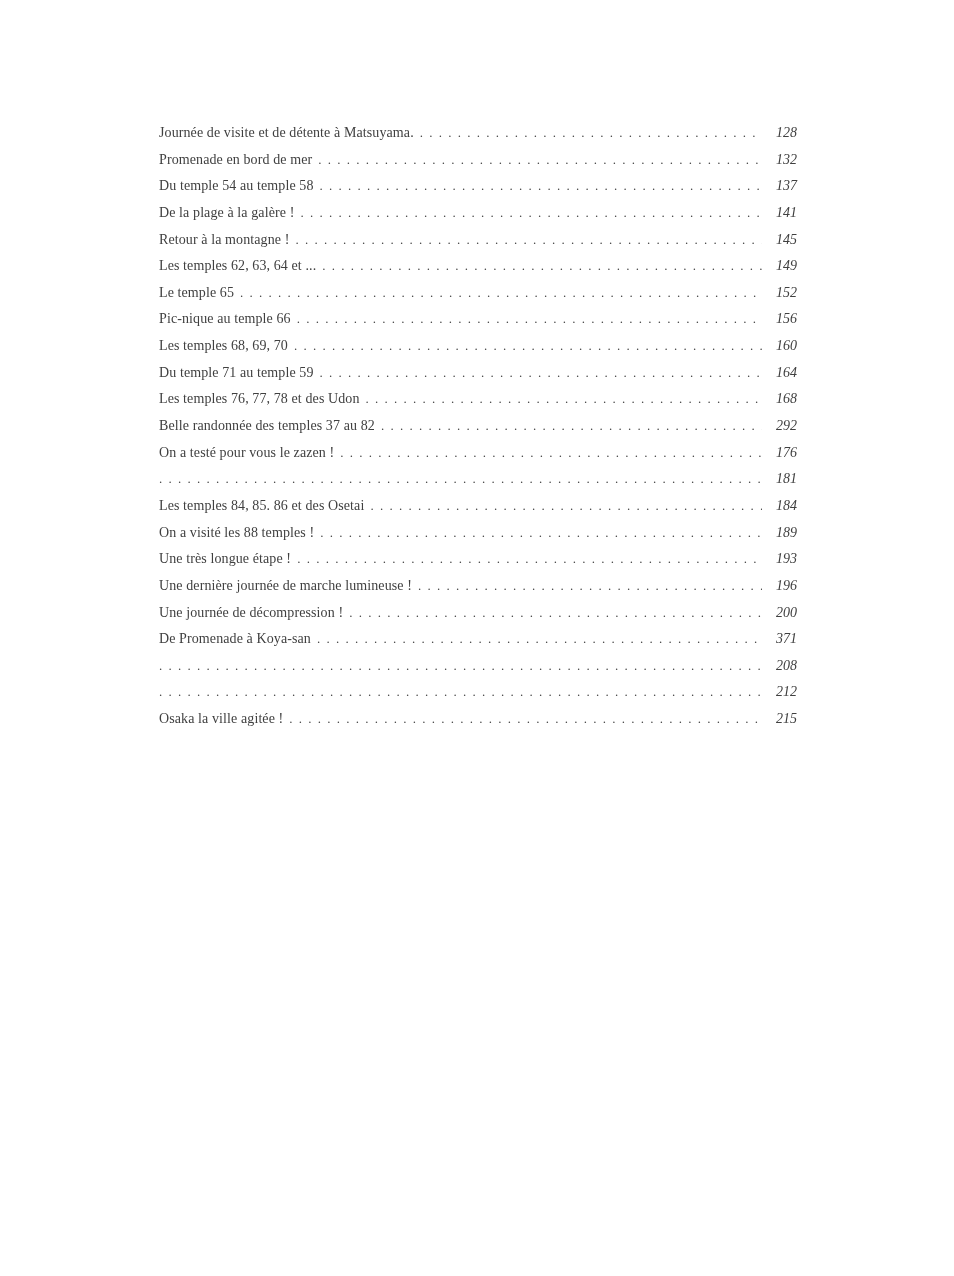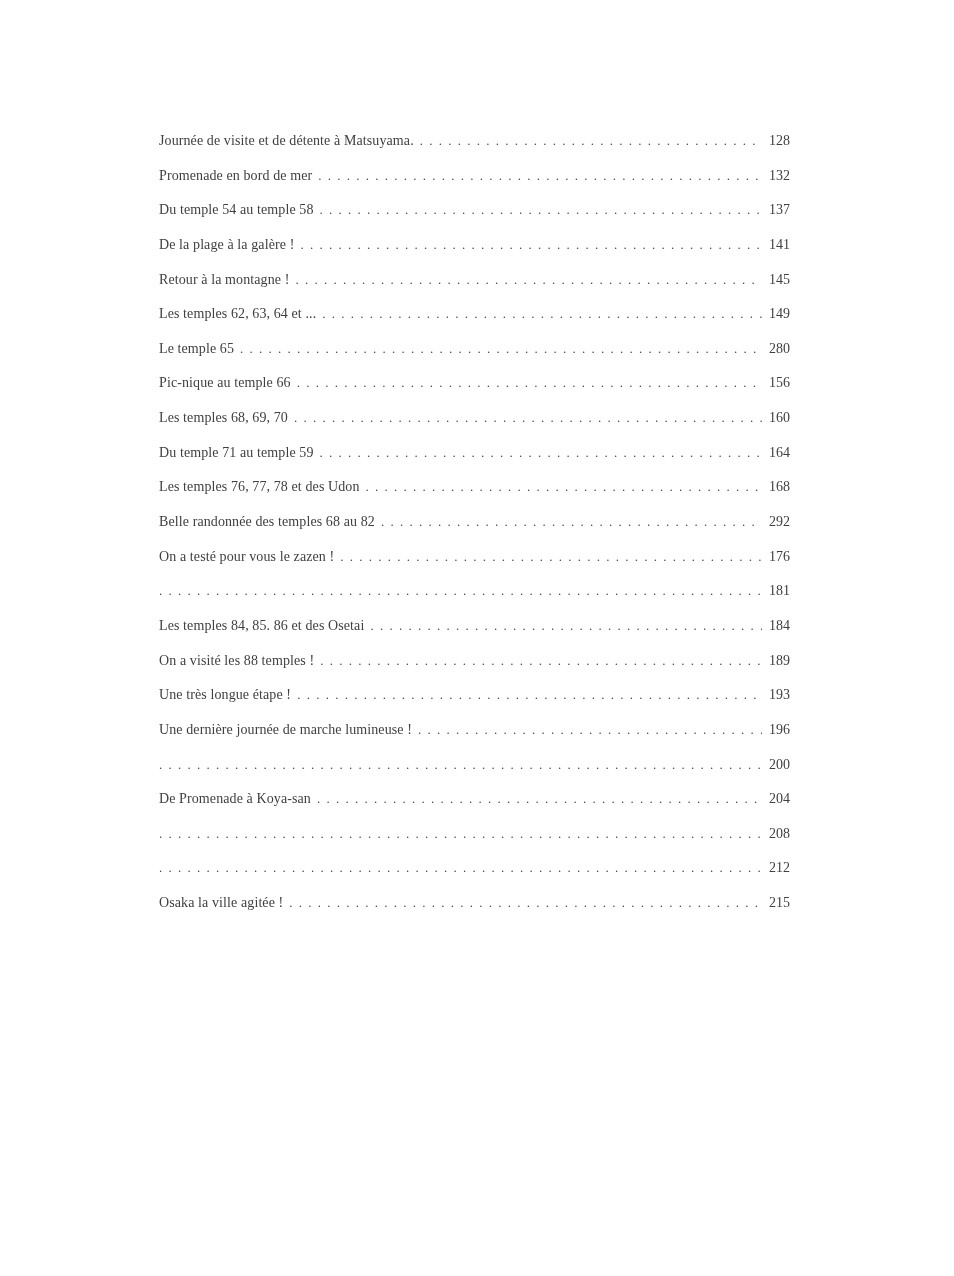--- a/index.html
+++ b/index.html
@@ -26,40 +26,40 @@
     top: 120px;
     width: 638px;
   }
   .toc-row {
     display: flex;
     align-items: baseline;
     height: 26.65px;
     line-height: 26.65px;
     font-size: 14px;
     white-space: nowrap;
-    margin-top: 8px;
   }
   .toc-title {
     flex: 0 0 auto;
     padding-right: 6px;
     letter-spacing: 0.1px;
   }
   .toc-dots {
     flex: 1 1 auto;
     overflow: hidden;
     white-space: nowrap;
     letter-spacing: 1.5px;
     color: #4a4a4a;
     font-size: 13px;
   }
   .toc-page {
     flex: 0 0 auto;
     padding-left: 7px;
-    text-align: left;
+    text-align: right;
     min-width: 28px;
+    font-style: italic;
   }
 </style>
 </head>
 <body>
 
 <div class="doc-page">
   <div class="toc" id="toc">
   <div class="toc-row">
     <span class="toc-title">Journée de visite et de détente à Matsuyama.</span>
     <span class="toc-dots" aria-hidden="true">. . . . . . . . . . . . . . . . . . . . . . . . . . . . . . . . . . . . . . . . . . . . . . . . . . . . . . . . . . . . . . . . . . . . . . . . . . . . . . . . . . . . . . . . . . . . . . . . . . . . . . . . . . . . . . . . . . . . . . . . </span>
@@ -92,21 +92,21 @@
 
   <div class="toc-row">
     <span class="toc-title">Les temples 62, 63, 64 et ...</span>
     <span class="toc-dots" aria-hidden="true">. . . . . . . . . . . . . . . . . . . . . . . . . . . . . . . . . . . . . . . . . . . . . . . . . . . . . . . . . . . . . . . . . . . . . . . . . . . . . . . . . . . . . . . . . . . . . . . . . . . . . . . . . . . . . . . . . . . . . . . . </span>
     <span class="toc-page">149</span>
   </div>
 
   <div class="toc-row">
     <span class="toc-title">Le temple 65</span>
     <span class="toc-dots" aria-hidden="true">. . . . . . . . . . . . . . . . . . . . . . . . . . . . . . . . . . . . . . . . . . . . . . . . . . . . . . . . . . . . . . . . . . . . . . . . . . . . . . . . . . . . . . . . . . . . . . . . . . . . . . . . . . . . . . . . . . . . . . . . </span>
-    <span class="toc-page">280</span>
+    <span class="toc-page">152</span>
   </div>
 
   <div class="toc-row">
     <span class="toc-title">Pic-nique au temple 66</span>
     <span class="toc-dots" aria-hidden="true">. . . . . . . . . . . . . . . . . . . . . . . . . . . . . . . . . . . . . . . . . . . . . . . . . . . . . . . . . . . . . . . . . . . . . . . . . . . . . . . . . . . . . . . . . . . . . . . . . . . . . . . . . . . . . . . . . . . . . . . . </span>
     <span class="toc-page">156</span>
   </div>
 
   <div class="toc-row">
     <span class="toc-title">Les temples 68, 69, 70</span>
@@ -120,21 +120,21 @@
     <span class="toc-page">164</span>
   </div>
 
   <div class="toc-row">
     <span class="toc-title">Les temples 76, 77, 78 et des Udon</span>
     <span class="toc-dots" aria-hidden="true">. . . . . . . . . . . . . . . . . . . . . . . . . . . . . . . . . . . . . . . . . . . . . . . . . . . . . . . . . . . . . . . . . . . . . . . . . . . . . . . . . . . . . . . . . . . . . . . . . . . . . . . . . . . . . . . . . . . . . . . . </span>
     <span class="toc-page">168</span>
   </div>
 
   <div class="toc-row">
-    <span class="toc-title">Belle randonnée des temples 68 au 82</span>
+    <span class="toc-title">Belle randonnée des temples 37 au 82</span>
     <span class="toc-dots" aria-hidden="true">. . . . . . . . . . . . . . . . . . . . . . . . . . . . . . . . . . . . . . . . . . . . . . . . . . . . . . . . . . . . . . . . . . . . . . . . . . . . . . . . . . . . . . . . . . . . . . . . . . . . . . . . . . . . . . . . . . . . . . . . </span>
     <span class="toc-page">292</span>
   </div>
 
   <div class="toc-row">
     <span class="toc-title">On a testé pour vous le zazen !</span>
     <span class="toc-dots" aria-hidden="true">. . . . . . . . . . . . . . . . . . . . . . . . . . . . . . . . . . . . . . . . . . . . . . . . . . . . . . . . . . . . . . . . . . . . . . . . . . . . . . . . . . . . . . . . . . . . . . . . . . . . . . . . . . . . . . . . . . . . . . . . </span>
     <span class="toc-page">176</span>
   </div>
 
@@ -161,28 +161,29 @@
     <span class="toc-page">193</span>
   </div>
 
   <div class="toc-row">
     <span class="toc-title">Une dernière journée de marche lumineuse !</span>
     <span class="toc-dots" aria-hidden="true">. . . . . . . . . . . . . . . . . . . . . . . . . . . . . . . . . . . . . . . . . . . . . . . . . . . . . . . . . . . . . . . . . . . . . . . . . . . . . . . . . . . . . . . . . . . . . . . . . . . . . . . . . . . . . . . . . . . . . . . . </span>
     <span class="toc-page">196</span>
   </div>
 
   <div class="toc-row">
+    <span class="toc-title">Une journée de décompression !</span>
     <span class="toc-dots" aria-hidden="true">. . . . . . . . . . . . . . . . . . . . . . . . . . . . . . . . . . . . . . . . . . . . . . . . . . . . . . . . . . . . . . . . . . . . . . . . . . . . . . . . . . . . . . . . . . . . . . . . . . . . . . . . . . . . . . . . . . . . . . . . </span>
     <span class="toc-page">200</span>
   </div>
 
   <div class="toc-row">
     <span class="toc-title">De Promenade à Koya-san</span>
     <span class="toc-dots" aria-hidden="true">. . . . . . . . . . . . . . . . . . . . . . . . . . . . . . . . . . . . . . . . . . . . . . . . . . . . . . . . . . . . . . . . . . . . . . . . . . . . . . . . . . . . . . . . . . . . . . . . . . . . . . . . . . . . . . . . . . . . . . . . </span>
-    <span class="toc-page">204</span>
+    <span class="toc-page">371</span>
   </div>
 
   <div class="toc-row">
     <span class="toc-dots" aria-hidden="true">. . . . . . . . . . . . . . . . . . . . . . . . . . . . . . . . . . . . . . . . . . . . . . . . . . . . . . . . . . . . . . . . . . . . . . . . . . . . . . . . . . . . . . . . . . . . . . . . . . . . . . . . . . . . . . . . . . . . . . . . </span>
     <span class="toc-page">208</span>
   </div>
 
   <div class="toc-row">
     <span class="toc-dots" aria-hidden="true">. . . . . . . . . . . . . . . . . . . . . . . . . . . . . . . . . . . . . . . . . . . . . . . . . . . . . . . . . . . . . . . . . . . . . . . . . . . . . . . . . . . . . . . . . . . . . . . . . . . . . . . . . . . . . . . . . . . . . . . . </span>
     <span class="toc-page">212</span>

